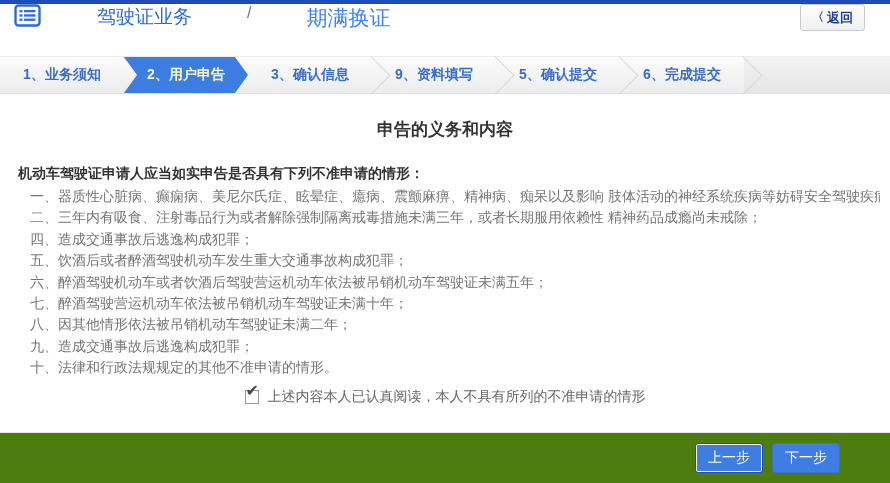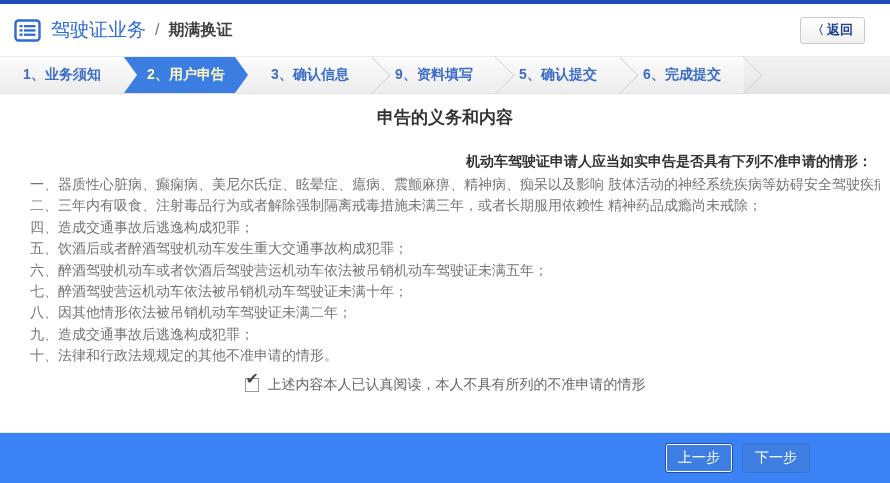--- a/index.html
+++ b/index.html
@@ -8,25 +8,25 @@
     width:890px; height:483px;
     position:relative; overflow:hidden;
     background:#fff;
     font-family:"Liberation Sans","DejaVu Sans",sans-serif;
     -webkit-font-smoothing:antialiased;
   }
   
   .top-strip { height:4px; background:#1d4cb8; }
 
   
-  .header { height:52px; display:flex; align-items:center; padding:0 25px 0 14px; background:#fff; }
+  .header { height:52px; display:flex; align-items:flex-start; padding:0 25px 0 14px; background:#fff;gap:46px; }
   .doc-icon { width:27px; height:23px; display:block; flex:none; }
   .header-title { color:#2e6bd4; font-size:19px; margin-left:10px; }
   .header-sep { color:#777; font-size:16px; margin:0 9px; }
-  .header-sub { color:#404040; font-size:16px;font-weight:bold; }
+  .header-sub { color:#3b82f6; font-size:21px; }
   .back-btn {
     margin-left:auto; height:27px; padding:0 11px;
     background:linear-gradient(#fefefe,#f0f0f0);
     border:1px solid #c9c9c9; border-radius:3px;
     color:#1d3f93; font-size:13px; font-weight:bold;
     display:flex; align-items:center; gap:3px; cursor:pointer;
     font-family:inherit;
   }
   .back-chevron { font-size:12px; font-weight:bold; }
 
@@ -48,45 +48,45 @@
     transform:rotate(45deg); pointer-events:none;
   }
   .step.active {
     background:#3c7de2; color:#fef9c3;
     clip-path:polygon(13px 50%, 0 0, calc(100% - 13px) 0, 100% 50%, calc(100% - 13px) 100%, 0 100%);
   }
   .step.active::after { display:none; }
   .step-tail { flex:1; background:linear-gradient(#f3f3f3,#e5e5e5); }
 
   
-  .main { padding-top:4px; }
+  .main { padding-top:16px; }
   .main-title { text-align:center; font-size:17px; font-weight:bold; color:#333; margin:8px 0 24px; }
-  .intro { margin:0 18px 3px; font-size:14px; font-weight:bold; color:#333; white-space:nowrap;text-align:right; }
+  .intro { margin:0 18px 3px; font-size:14px; font-weight:bold; color:#333; white-space:nowrap; }
   .items { list-style:none; margin:0; padding:0 10px 0 30px; }
   .items li { font-size:14px; color:#757575; line-height:21.4px; white-space:nowrap; overflow:hidden; }
 
   .agree-row {
     display:flex; align-items:center; justify-content:center;
     margin-top:9px; font-size:14px; color:#666;
   }
   .checkbox {
     position:relative; width:14px; height:14px; flex:none;
     border:1px solid #9a9a9a; background:#fff; margin-right:9px; cursor:pointer;
   }
   .checkbox .check {
     position:absolute; left:0px; top:-8px;
     font-size:16px; color:#4a4a4a; line-height:1;
   }
 
   
   .footer {
     position:absolute; left:0; right:0; bottom:0; height:51px;
-    background:#3b82f6; border-top:1px solid #e6e6e6;
+    background:#4d7c0f; border-top:1px solid #e6e6e6;
     display:flex; align-items:center; justify-content:flex-end;
-    padding-right:80px; gap:9px;
+    padding-right:50px; gap:9px;
   }
   .btn {
     height:30px; min-width:62px; padding:0 12px;
     border-radius:3px; color:#fff; font-size:14px;
     cursor:pointer; font-family:inherit;
   }
   .btn-prev { background:#3e7ee2; border:1px solid #24509f; box-shadow:inset 0 0 0 1px #fff; }
   .btn-next { background:#3e7ee2; border:1px solid #3872cf; }
 </style>
 </head>

